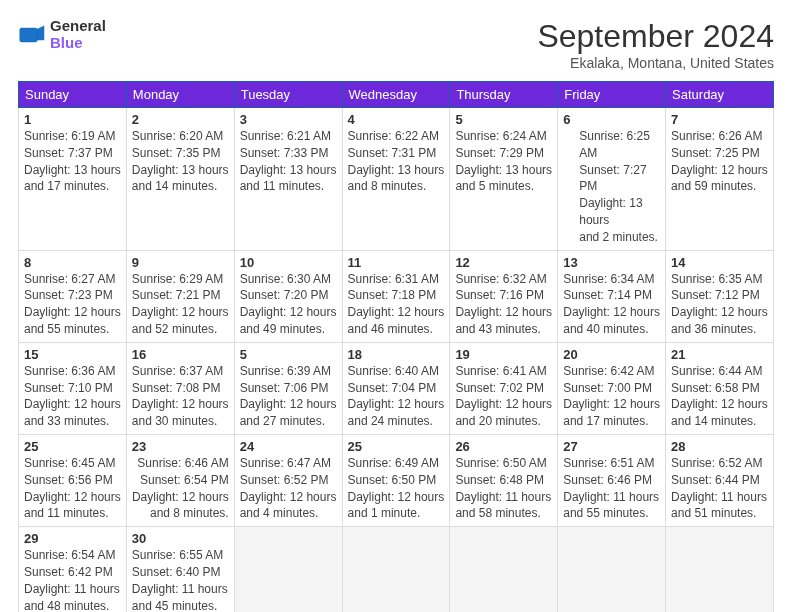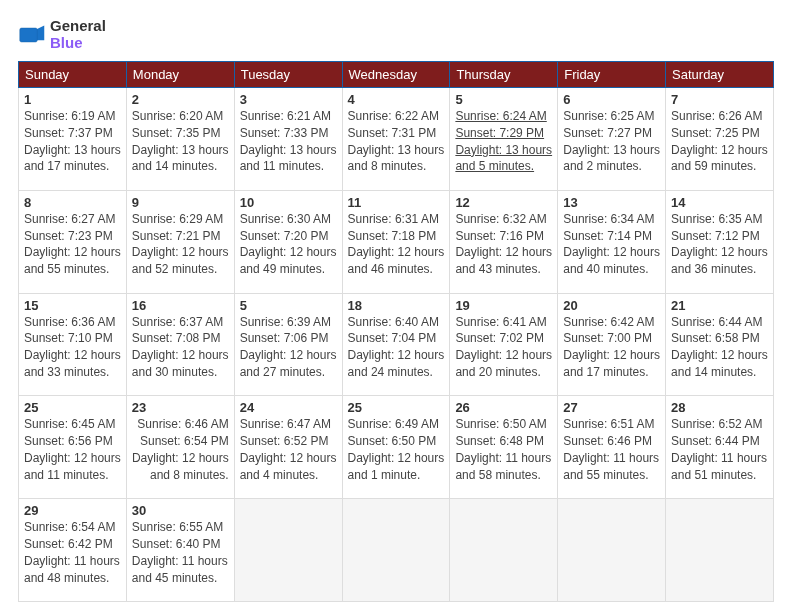--- a/index.html
+++ b/index.html
@@ -54,21 +54,21 @@
       color: #555;
     }
     .calendar {
       flex: 1;
       border: 1px solid #ccc;
       border-collapse: collapse;
       width: 100%;
       table-layout: fixed;
     }
     .calendar th {
-      background: #7f1d1d;
+      background: #6d28d9;
       color: #fff;
       text-align: left;
       padding: 5px 6px;
       font-size: 13px;
       font-weight: normal;
       border: 1px solid #1560a8;
     }
     .calendar td {
       vertical-align: top;
       padding: 4px 5px;
@@ -102,20 +102,24 @@
       <svg class="logo-icon" viewBox="0 0 32 32">
         <rect x="2" y="8" width="20" height="16" rx="2" fill="#1a73c8"></rect>
         <polygon points="20,10 30,5 30,22 20,22" fill="#1a73c8"></polygon>
         <rect x="2" y="8" width="20" height="16" rx="2" fill="none" stroke="#1560a8" stroke-width="0.5"></rect>
       </svg>
       <div class="logo-text">
         <div>General</div>
         <div><span>Blue</span></div>
       </div>
     </div>
+    <div class="title-block">
+      <div class="main-title">September 2024</div>
+      <div class="subtitle">Ekalaka, Montana, United States</div>
+    </div>
   </div>
 
   <table class="calendar">
     <thead>
       <tr>
 
       <th>Sunday</th>
           <th>Monday</th>
           <th>Tuesday</th>
           <th>Wednesday</th>
@@ -149,28 +153,28 @@
           </td>
           <td>
             <span class="day-num">4</span>
             <div class="day-info" style="white-space: pre-line;">Sunrise: 6:22 AM
 Sunset: 7:31 PM
 Daylight: 13 hours
 and 8 minutes.</div>
           </td>
           <td>
             <span class="day-num">5</span>
-            <div class="day-info" style="white-space: pre-line; text-decoration: underline;">Sunrise: 6:24 AM
+            <div class="day-info" style="white-space: pre-line;">Sunrise: 6:24 AM
 Sunset: 7:29 PM
 Daylight: 13 hours
 and 5 minutes.</div>
           </td>
           <td>
             <span class="day-num">6</span>
-            <div class="day-info" style="white-space: pre-line;">Sunrise: 6:25 AM
+            <div class="day-info" style="white-space: pre-line; margin-left: 16px;">Sunrise: 6:25 AM
 Sunset: 7:27 PM
 Daylight: 13 hours
 and 2 minutes.</div>
           </td>
           <td>
             <span class="day-num">7</span>
             <div class="day-info" style="white-space: pre-line;">Sunrise: 6:26 AM
 Sunset: 7:25 PM
 Daylight: 12 hours
 and 59 minutes.</div>

